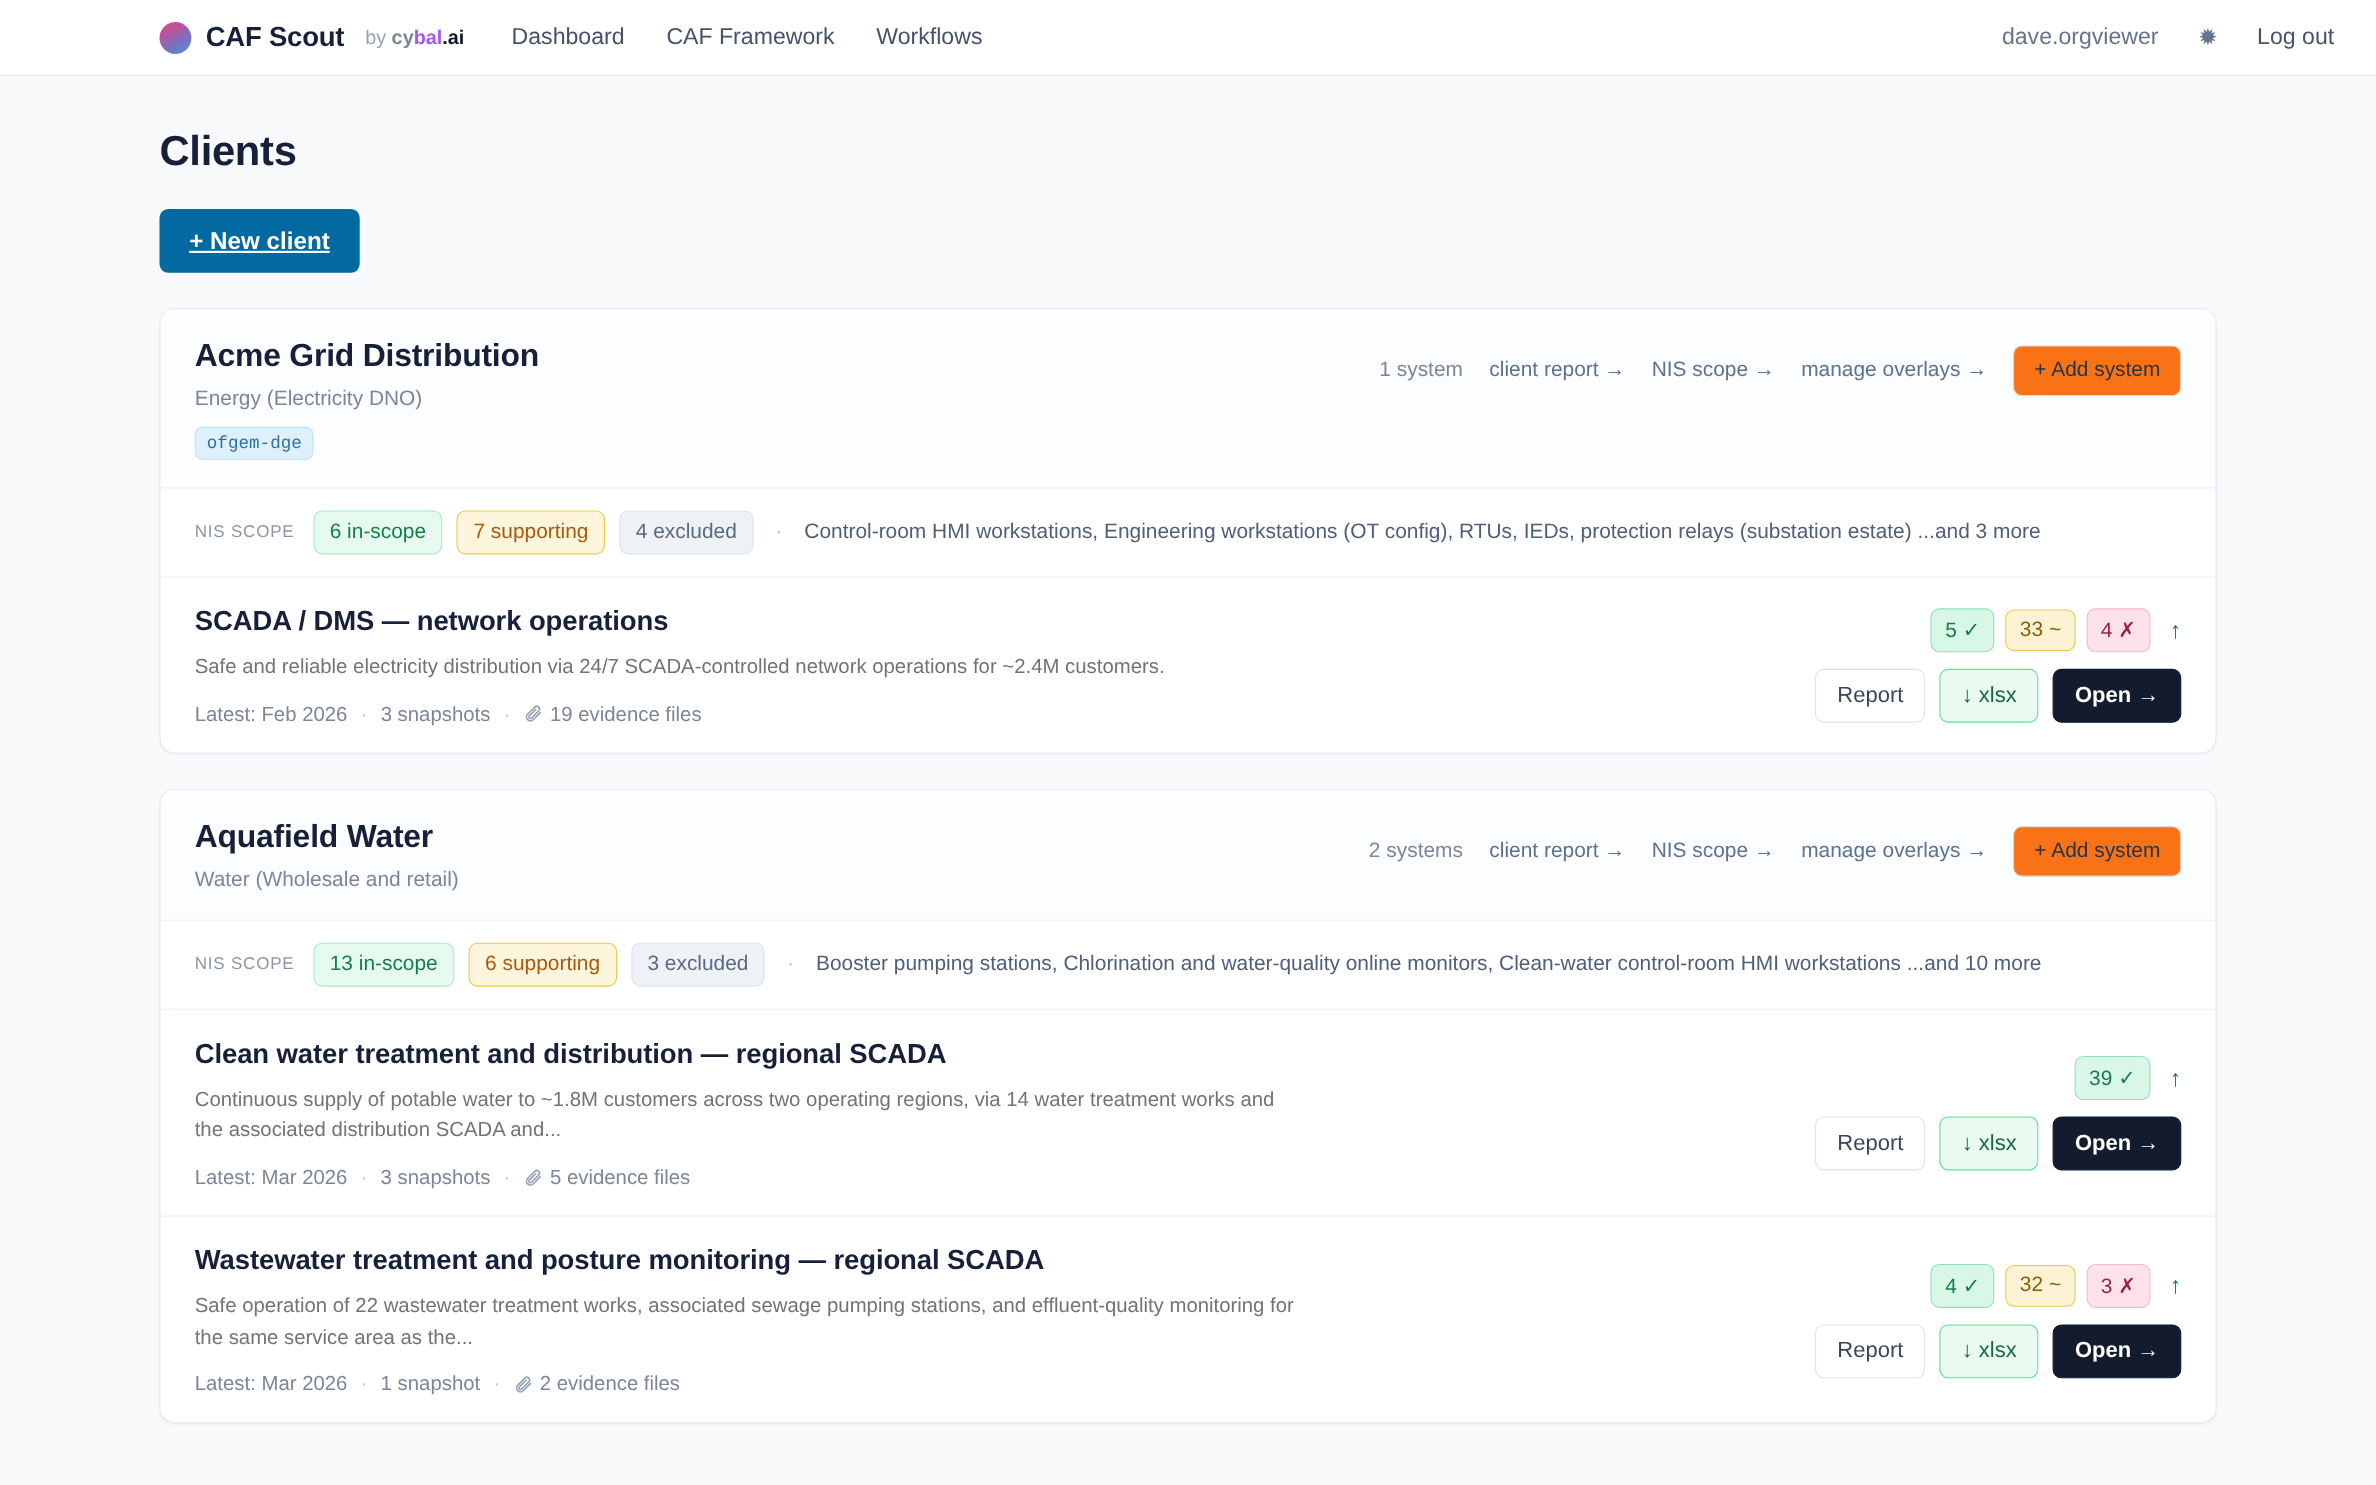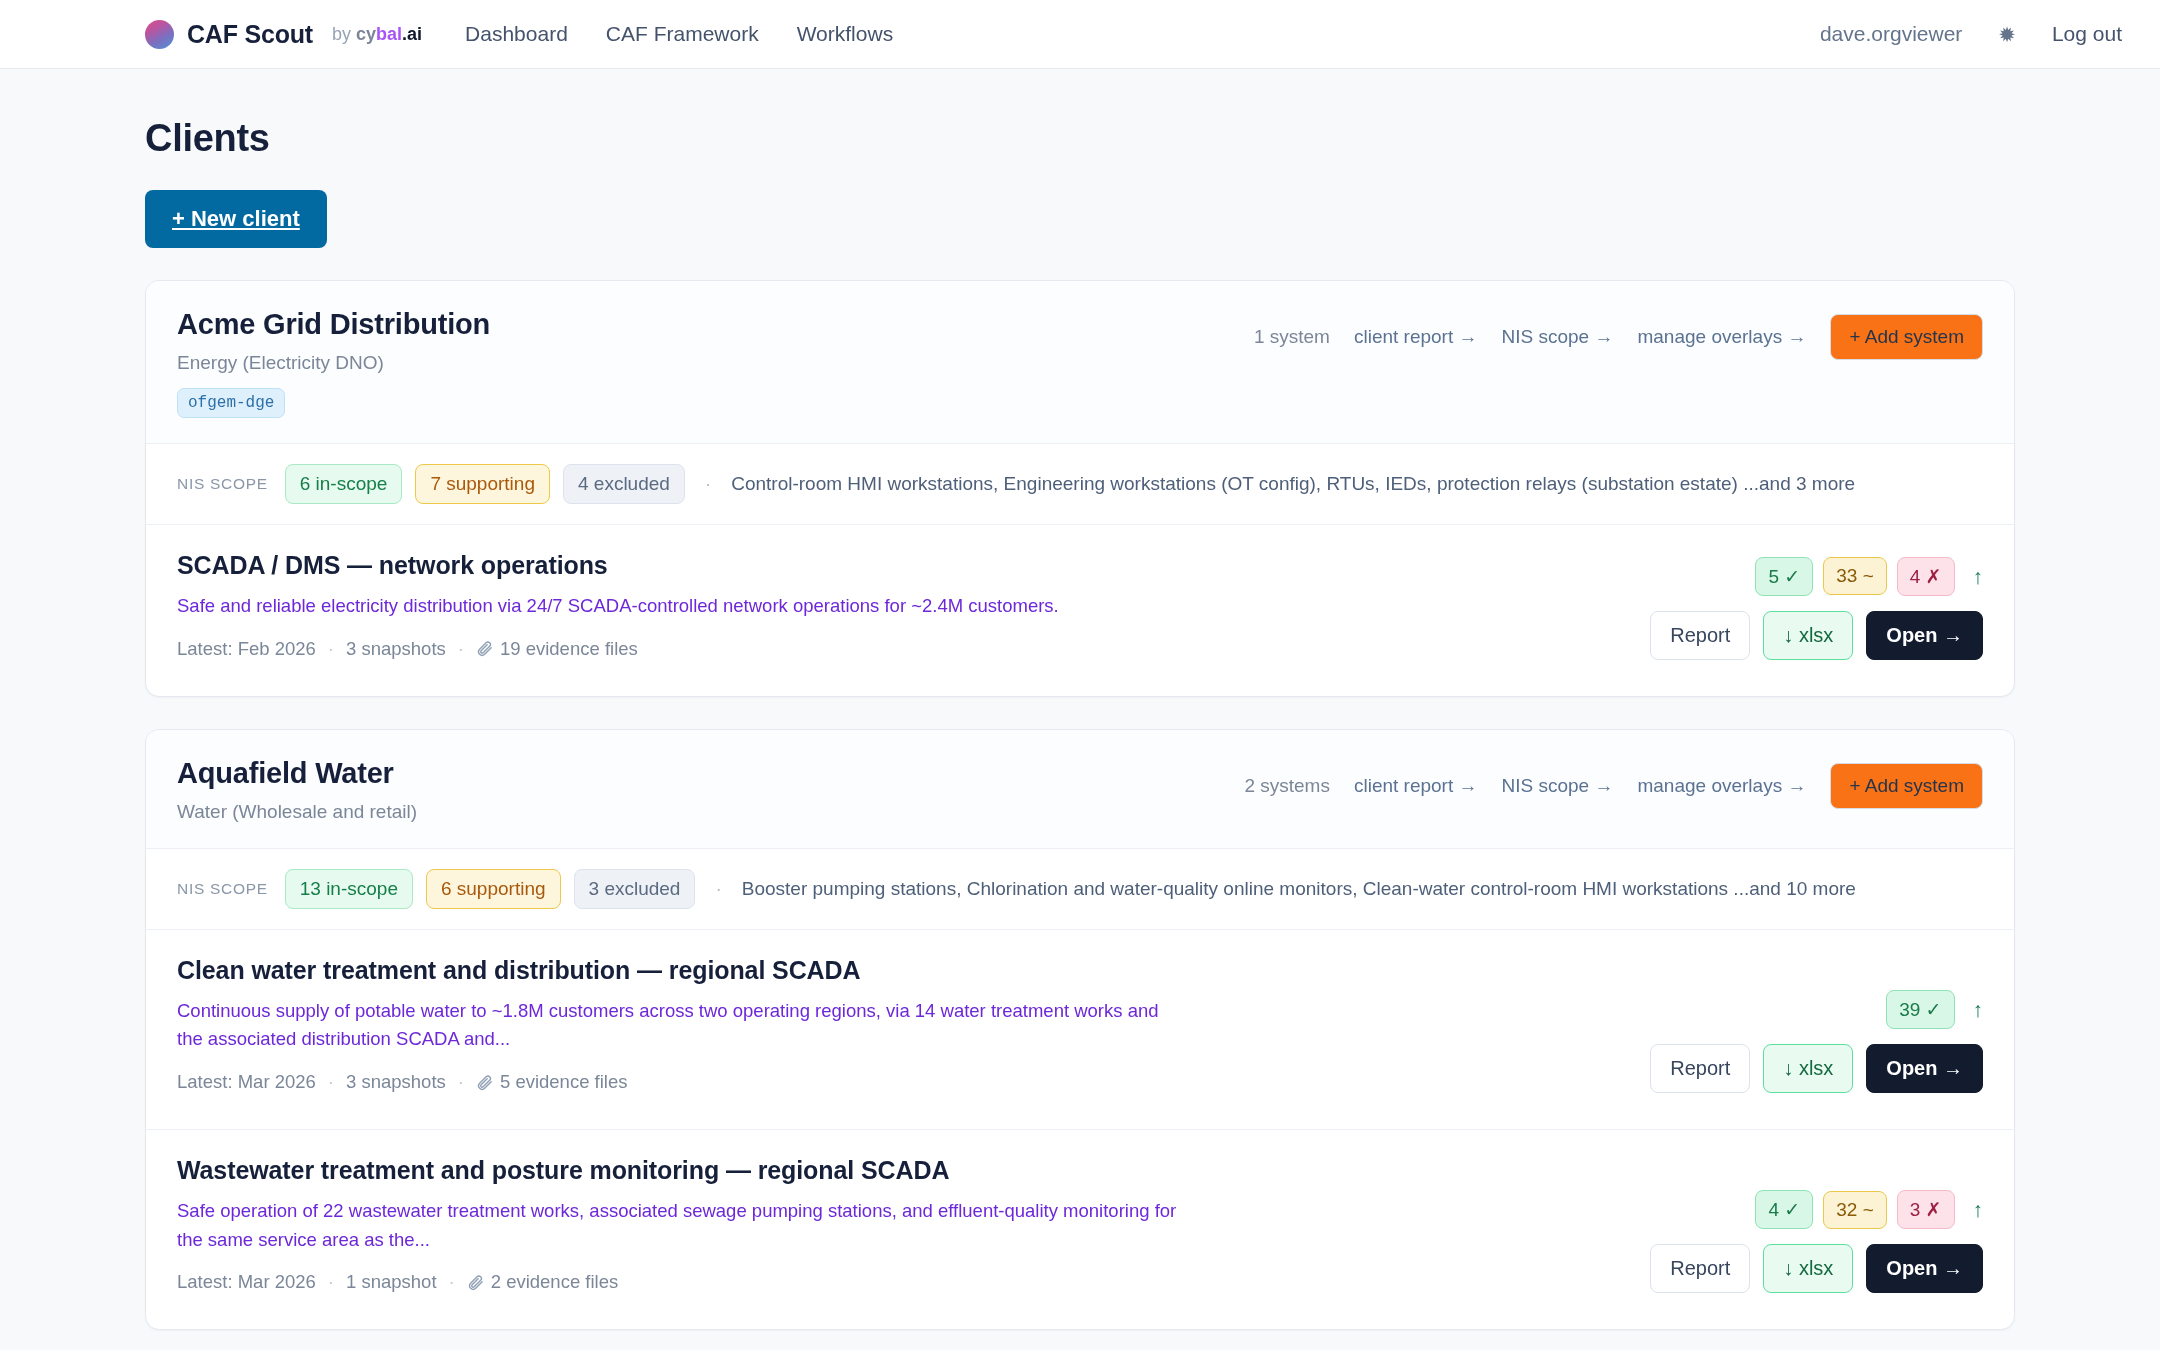--- a/index.html
+++ b/index.html
@@ -108,28 +108,28 @@
   .pill-amber { background: #fdf6dd; border: 1px solid #ecc94b; color: #a9590c; }
   .pill-grey  { background: #eef1f6; border: 1px solid #dde3ec; color: #5a6a80; }
   .scope-dot { color: #b3bdcb; font-size: 19px; margin: 0 7px; }
   .scope-text {
     font-size: 19px; color: #4e5f79;
     white-space: nowrap; overflow: hidden; text-overflow: ellipsis;
   }
 
   
   .sys-row {
-    display: flex; align-items: flex-end;
-    padding: 26px 31px 36px 31px;
+    display: flex; align-items: center;
+    padding: 26px 31px 24px 31px;
     border-bottom: 1px solid #edf1f6;
   }
   .sys-row:last-child { border-bottom: none; }
   .sys-main { flex: 1 1 auto; min-width: 0; padding-right: 40px; max-width: 1190px; }
   .sys-title { font-size: 25px; font-weight: bold; color: #16203a; letter-spacing: -0.1px; }
-  .sys-desc { font-size: 18.5px; color: #6d28d9; margin-top: 12px; line-height: 1.55; max-width: 1010px; }
+  .sys-desc { font-size: 18.5px; color: #737373; margin-top: 12px; line-height: 1.55; max-width: 1010px; }
   .sys-meta { font-size: 18.5px; color: #7b8798; margin-top: 17px; display: flex; align-items: center; gap: 0; }
   .sys-meta .sep { color: #c0c9d6; margin: 0 12px; }
   .clip { display: inline-block; margin-right: 7px; color: #8fa0b5; }
   .clip svg { display: block; }
 
   .sys-right {
     margin-left: auto; flex: 0 0 auto;
     display: flex; flex-direction: column; align-items: flex-end; gap: 15px;
   }
   .verdicts { display: flex; align-items: center; gap: 10px; }

